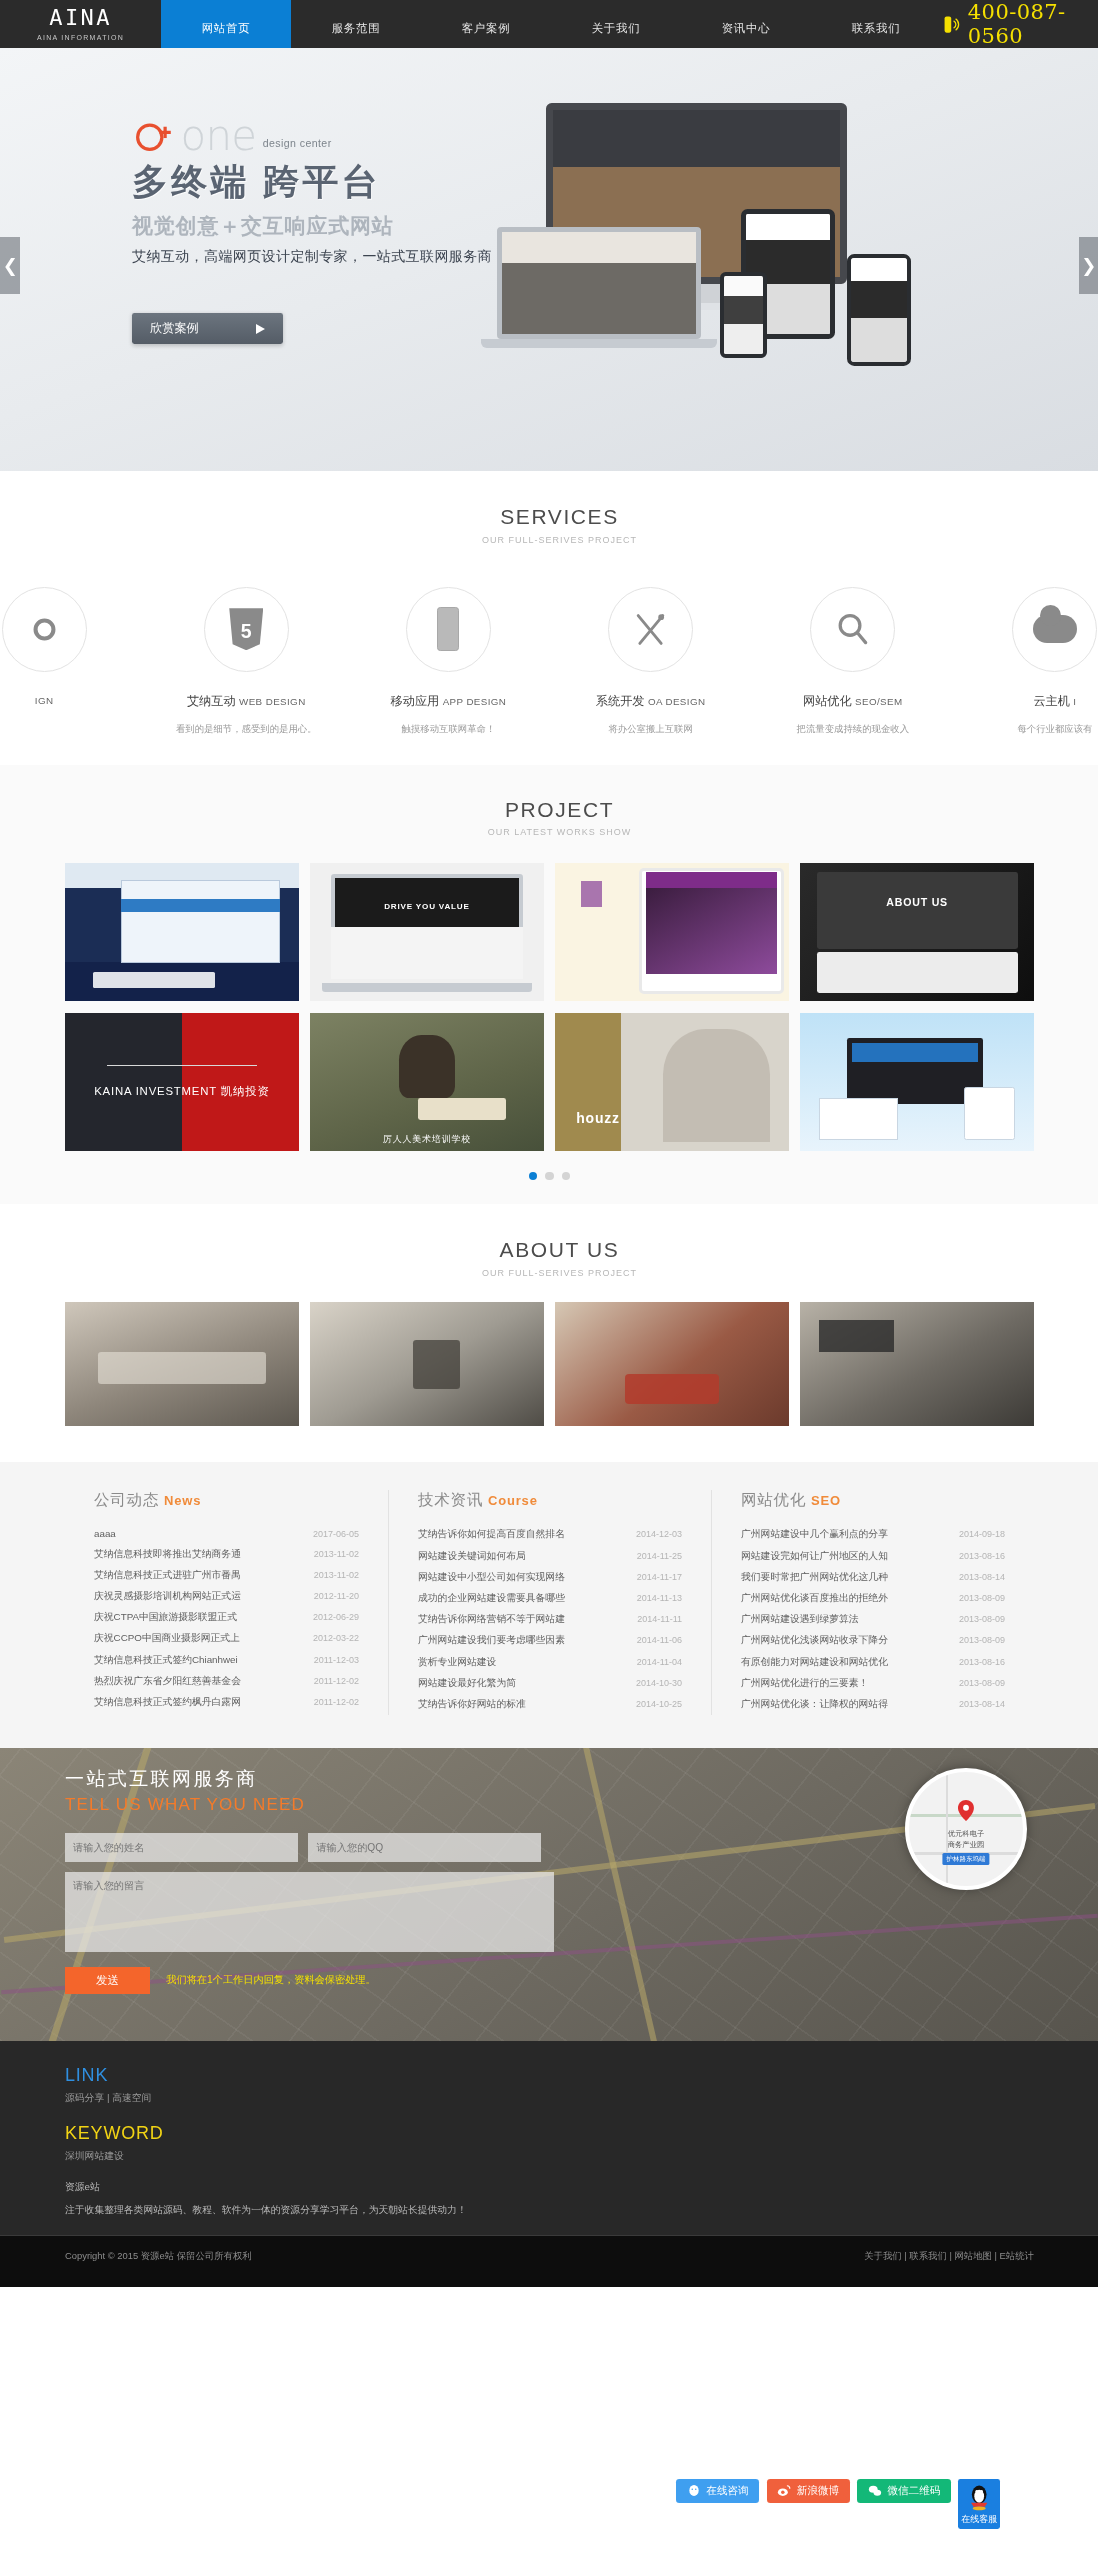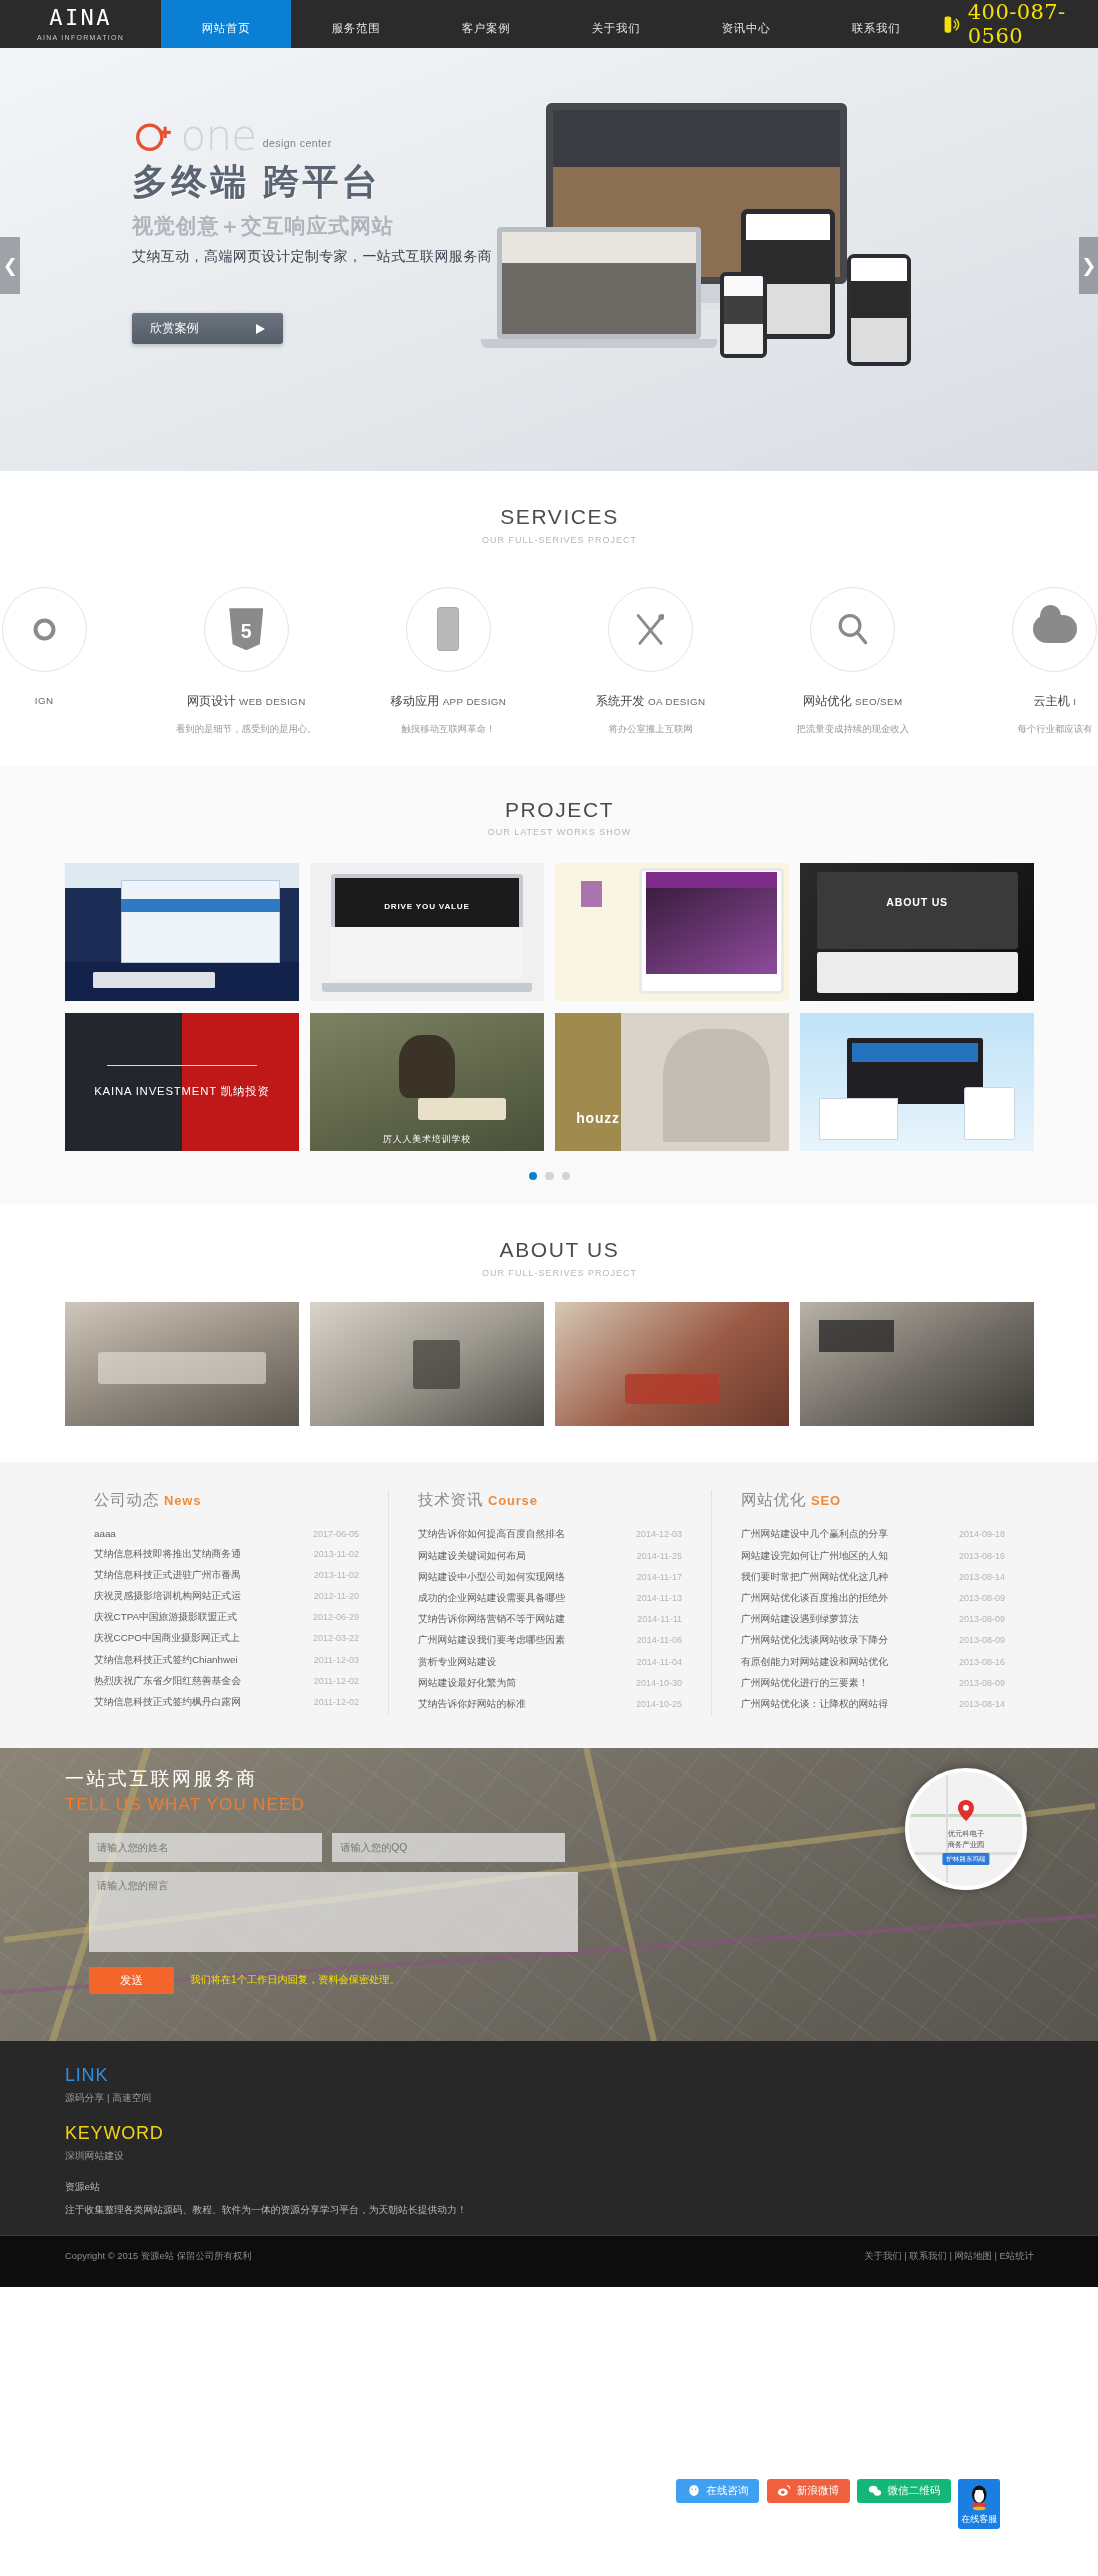--- a/index.html
+++ b/index.html
@@ -118,21 +118,21 @@
     background:#7a7468; }
   .map-bg{ position:absolute; inset:0; background:
      repeating-linear-gradient(35deg,rgba(255,255,255,.05) 0 1.6px,transparent 1.6px 36px),
      repeating-linear-gradient(-52deg,rgba(255,255,255,.05) 0 1.6px,transparent 1.6px 49px),
      linear-gradient(150deg,#8b8577 0%,#6e6a61 55%,#57544d 100%); }
   .road{ position:absolute; background:#b9a96a; opacity:.55; }
   .road2{ position:absolute; background:#8d4f86; opacity:.5;}
   .contact-inner{ position:relative; width:969px; margin:0 auto; padding-top:18px;}
   .c-h1{ font-size:19px; color:#fff; letter-spacing:2.4px; }
   .c-h2{ font-size:17px; color:#f47b2a; letter-spacing:1.2px; margin-top:3.3px;}
-  .frm{ margin-top:18px; width:476px;margin-left:24px;}
+  .frm{ margin-top:18px; width:476px;}
   .frm-row{ display:flex; gap:10.6px;}
   .frm input, .frm textarea{ background:rgba(235,235,235,.72); border:none; outline:none;
     font-size:10.2px; color:#3b3b3b; padding:6.5px 8.1px;
     font-family:"Liberation Sans",sans-serif;}
   .frm input{ width:239px; height:29px; }
   .frm textarea{ width:489px; height:80px; margin-top:9.8px; resize:none;}
   .send-row{ display:flex; align-items:center; gap:16.3px; margin-top:11.4px;}
   .send{ width:85px; height:27px; background:#f4652b; color:#fff; border:none; font-size:11.4px; cursor:pointer;}
   .send-note{ color:#f5e000; font-size:10.2px;}
   .map-badge{ position:absolute; right:72px; top:20.4px; width:122px; height:122px; border-radius:50%;
@@ -259,21 +259,21 @@
     </div>
 
     <div class="svc">
       <div class="svc-circle">
         <span class="html5">
           <i class="html5-lbl" style="font-style:normal">HTML</i>
             <span>5</span>
         </span>
       </div>
       <div class="svc-name">
-        <b style="font-weight:400">网页设计</b>
+        <b style="font-weight:400">艾纳互动</b>
         <em>WEB DESIGN</em>
       </div>
       <div class="svc-desc">看到的是细节，感受到的是用心。</div>
     </div>
 
     <div class="svc">
       <div class="svc-circle">
           <span class="mob"></span>
         </div>
       <div class="svc-name">

